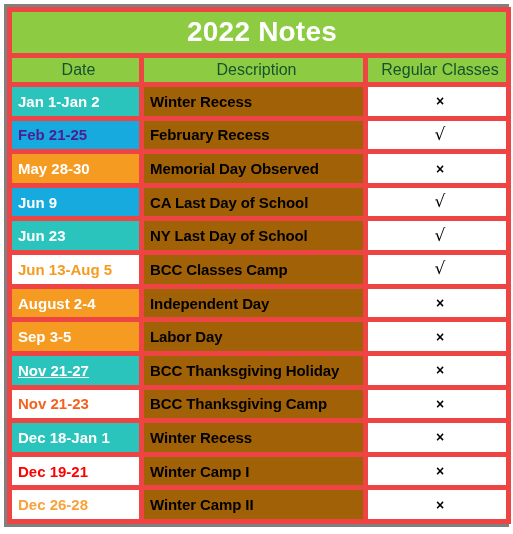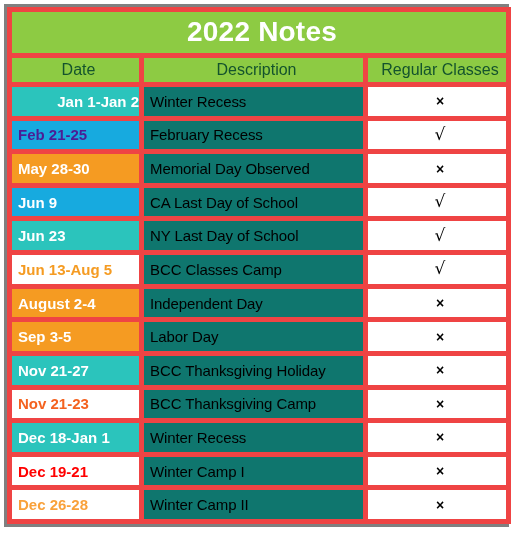--- a/index.html
+++ b/index.html
@@ -75,23 +75,23 @@
   tr.data-row { height: 30px; }
 
   td.date-cell {
     font-size: 15px;
     font-weight: bold;
     text-align: left;
     padding-left: 7px;
   }
   td.desc-cell {
     font-size: 15px;
-    font-weight: normal;
+    font-weight: bold;
     color: #000000;
-    background: #0f766e;
+    background: #a16207;
     text-align: left;
     padding-left: 8px;
     letter-spacing: -0.1px;
   }
   td.reg-cell {
     background: #ffffff;
     text-align: center;
     padding: 0;
     color: #000000;
   }
@@ -122,21 +122,21 @@
       <tr class="title-row">
         <td class="title-cell" colspan="3">2022 Notes</td>
       </tr>
       <tr class="head-row">
         <th class="head-cell">Date</th>
         <th class="head-cell">Description</th>
         <th class="head-cell">Regular Classes</th>
       </tr>
 
     <tr class="data-row">
-          <td class="date-cell" style="background: rgb(43, 196, 188); color: rgb(255, 255, 255); text-align: right;">Jan 1-Jan 2</td>
+          <td class="date-cell" style="background: rgb(43, 196, 188); color: rgb(255, 255, 255);">Jan 1-Jan 2</td>
           <td class="desc-cell">Winter Recess</td>
           <td class="reg-cell"><span class="mark-no">×</span></td>
         </tr>
         <tr class="data-row">
           <td class="date-cell" style="background: rgb(23, 170, 223); color: #4c1d95; margin-left: 29px;">Feb 21-25</td>
           <td class="desc-cell">February Recess</td>
           <td class="reg-cell"><span class="mark-yes">√</span></td>
         </tr>
         <tr class="data-row">
           <td class="date-cell" style="background: rgb(245, 155, 34); color: rgb(255, 255, 255); margin-top: 40px;">May 28-30</td>
@@ -162,21 +162,21 @@
           <td class="date-cell" style="background: rgb(245, 155, 34); color: rgb(255, 255, 255);">August 2-4</td>
           <td class="desc-cell">Independent Day</td>
           <td class="reg-cell"><span class="mark-no">×</span></td>
         </tr>
         <tr class="data-row">
           <td class="date-cell" style="background: rgb(245, 155, 34); color: rgb(255, 255, 255);">Sep 3-5</td>
           <td class="desc-cell">Labor Day</td>
           <td class="reg-cell"><span class="mark-no">×</span></td>
         </tr>
         <tr class="data-row">
-          <td class="date-cell" style="background: rgb(43, 196, 188); color: rgb(255, 255, 255);">Nov 21-27</td>
+          <td class="date-cell" style="background: rgb(43, 196, 188); color: rgb(255, 255, 255); text-decoration: underline;">Nov 21-27</td>
           <td class="desc-cell">BCC Thanksgiving Holiday</td>
           <td class="reg-cell"><span class="mark-no">×</span></td>
         </tr>
         <tr class="data-row">
           <td class="date-cell" style="background: rgb(255, 255, 255); color: rgb(244, 98, 31);">Nov 21-23</td>
           <td class="desc-cell">BCC Thanksgiving Camp</td>
           <td class="reg-cell"><span class="mark-no">×</span></td>
         </tr>
         <tr class="data-row">
           <td class="date-cell" style="background: rgb(43, 196, 188); color: rgb(255, 255, 255);">Dec 18-Jan 1</td>

